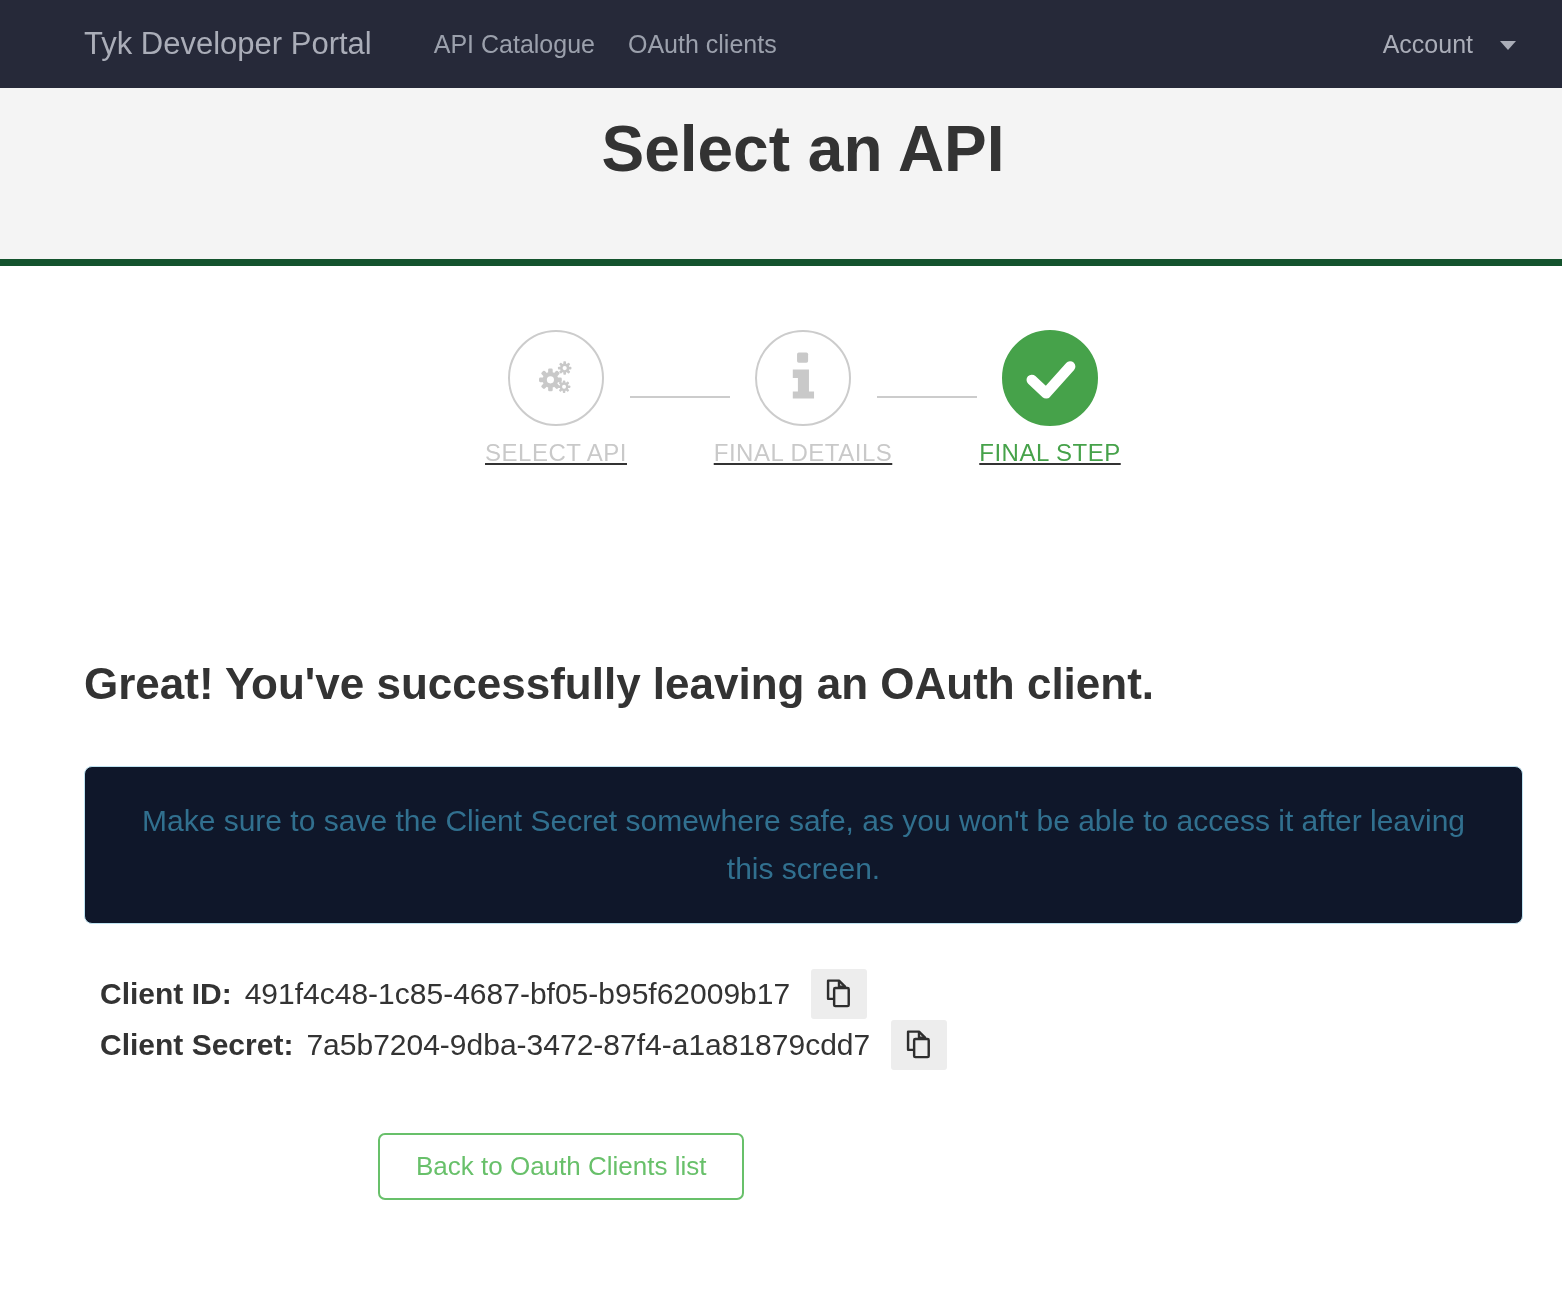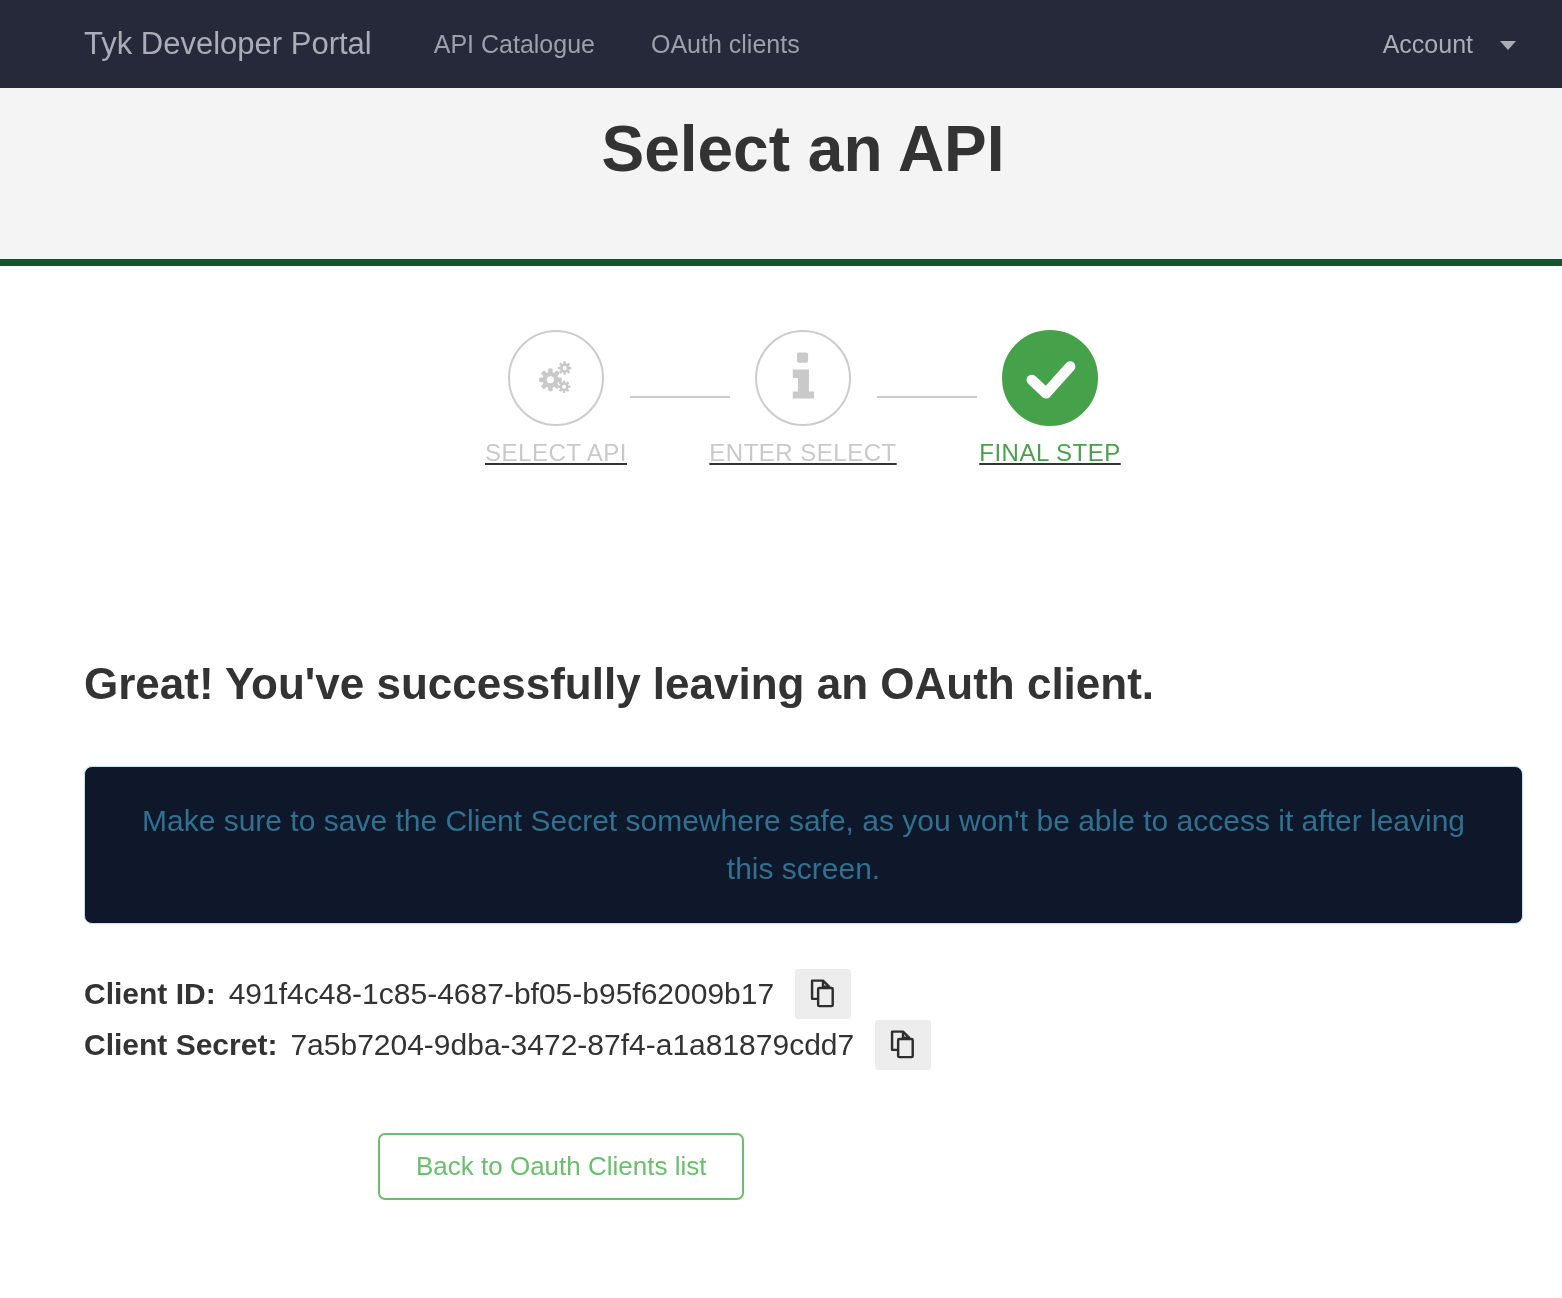--- a/index.html
+++ b/index.html
@@ -19,21 +19,21 @@
     display:flex;
     align-items:center;
     padding:0 46px 0 84px;
   }
   .brand {
     color:#aaadb8;
     font-size:31px;
     cursor:pointer;
     white-space:nowrap;
   }
-  .nav-links { display:flex; gap:56px; margin-left:62px; }
+  .nav-links { display:flex; gap:33px; margin-left:62px; }
   .nav-link {
     color:#9ba0ac;
     font-size:25px;
     cursor:pointer;
     white-space:nowrap;
   }
   .account {
     margin-left:auto;
     display:flex;
     align-items:center;
@@ -122,20 +122,21 @@
     font-size:30px;
     line-height:48px;
     text-align:center;
     padding:30px 40px;
   }
   .field-row {
     display:flex;
     align-items:center;
     height:51px;
     font-size:30px;
+    margin-left:16px;
   }
   .field-row.first { margin-top:44px; }
   .field-label { font-weight:bold; margin-right:13px; white-space:nowrap; }
   .field-value { color:#333; white-space:nowrap; }
   .copy-btn {
     margin-left:21px;
     width:56px; height:50px;
     background:#ededed;
     border:none;
     border-radius:3px;
@@ -210,21 +211,21 @@
 
   <div class="connector connector-1"></div>
 
   <div class="step step-2">
     <div class="step-circle">
       <svg width="34" height="52" viewBox="0 0 40 60">
         <rect x="13" y="0" width="13" height="12" rx="2" fill="currentColor"></rect>
         <path d="M8 20 h19 v26 h6 v8 H8 v-8 h6 V30 H8 z" fill="currentColor"></path>
       </svg>
     </div>
-    <div class="step-label">ENTER SELECT</div>
+    <div class="step-label">FINAL DETAILS</div>
   </div>
 
   <div class="connector connector-2"></div>
 
   <div class="step step-3 active">
     <div class="step-circle">
       <svg width="96" height="96" viewBox="0 0 96 96">
         <path d="M29 50 L44 64 L69 36" fill="none" stroke="#ffffff" stroke-width="11" stroke-linecap="round" stroke-linejoin="round"></path>
       </svg>
     </div>

